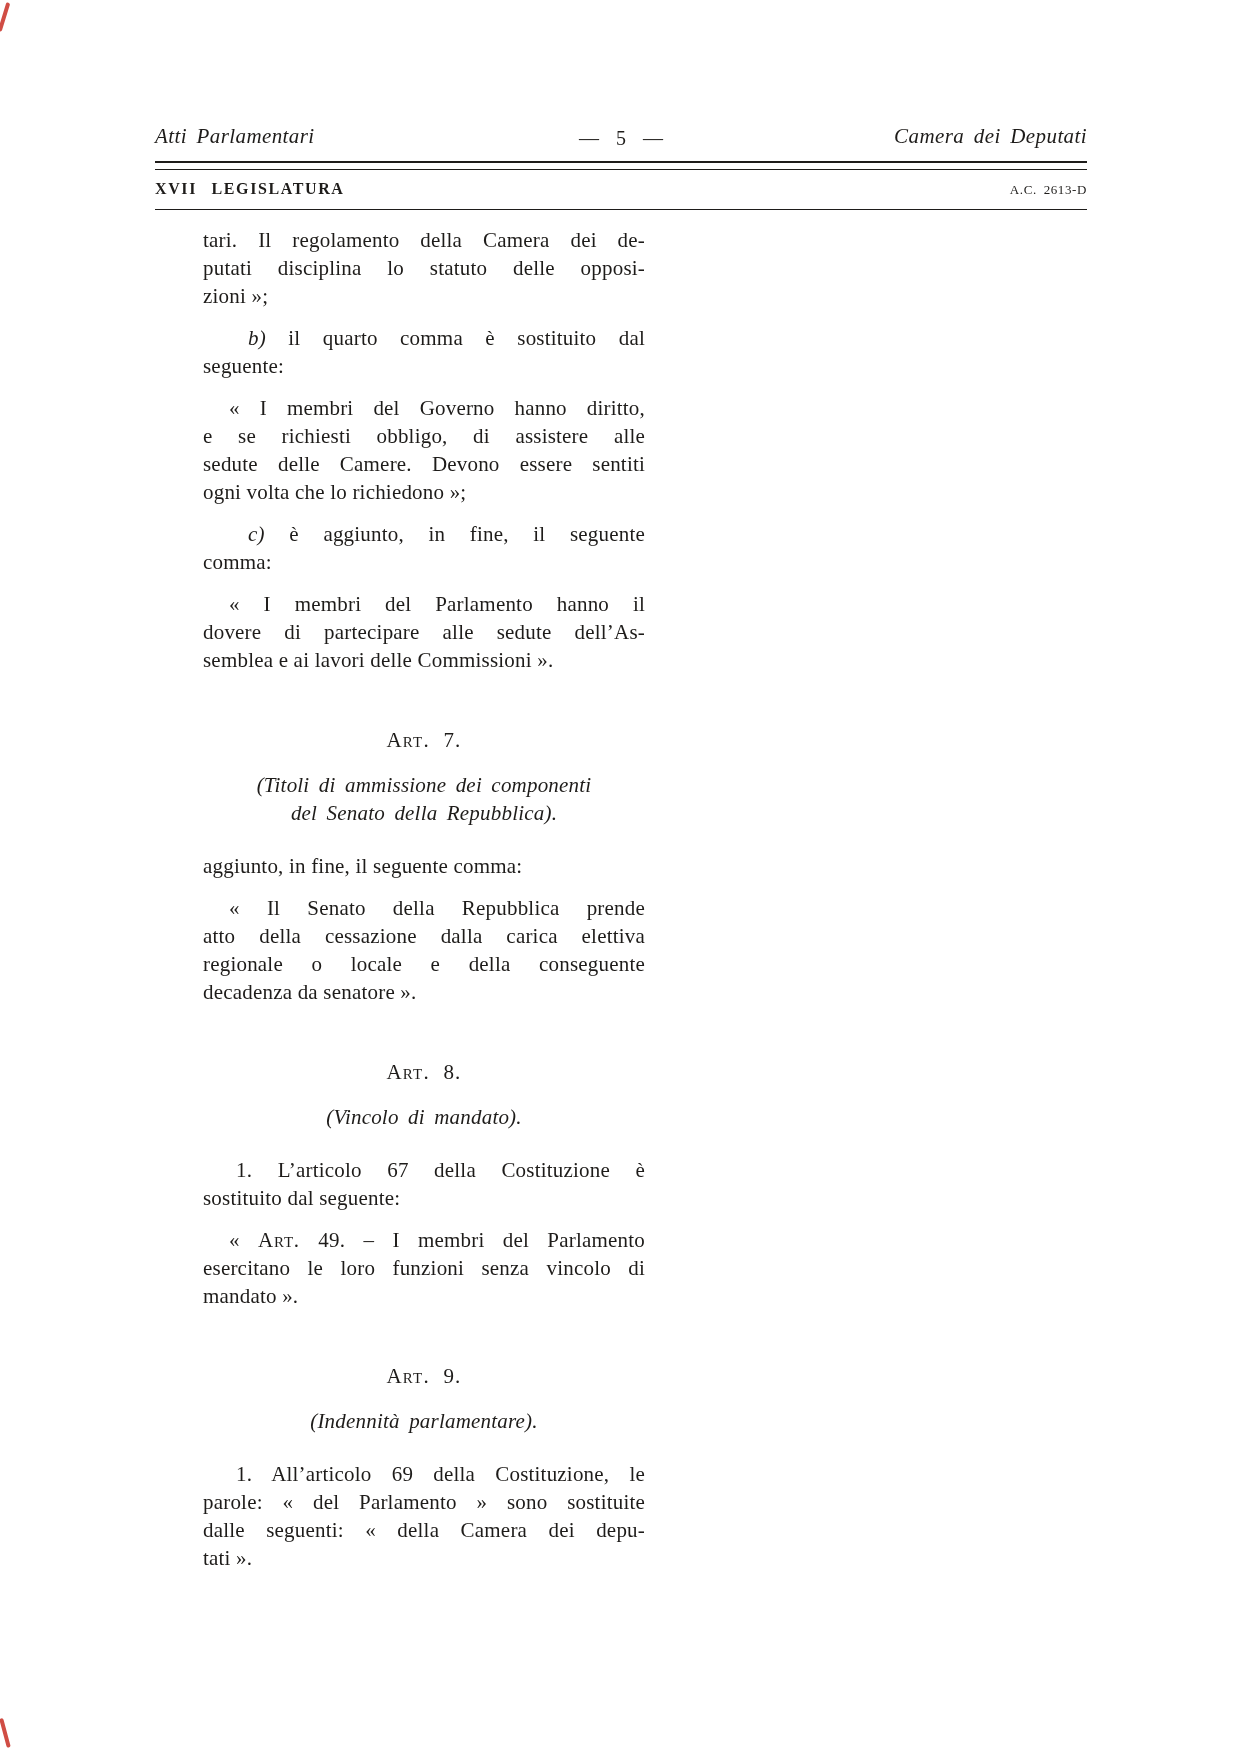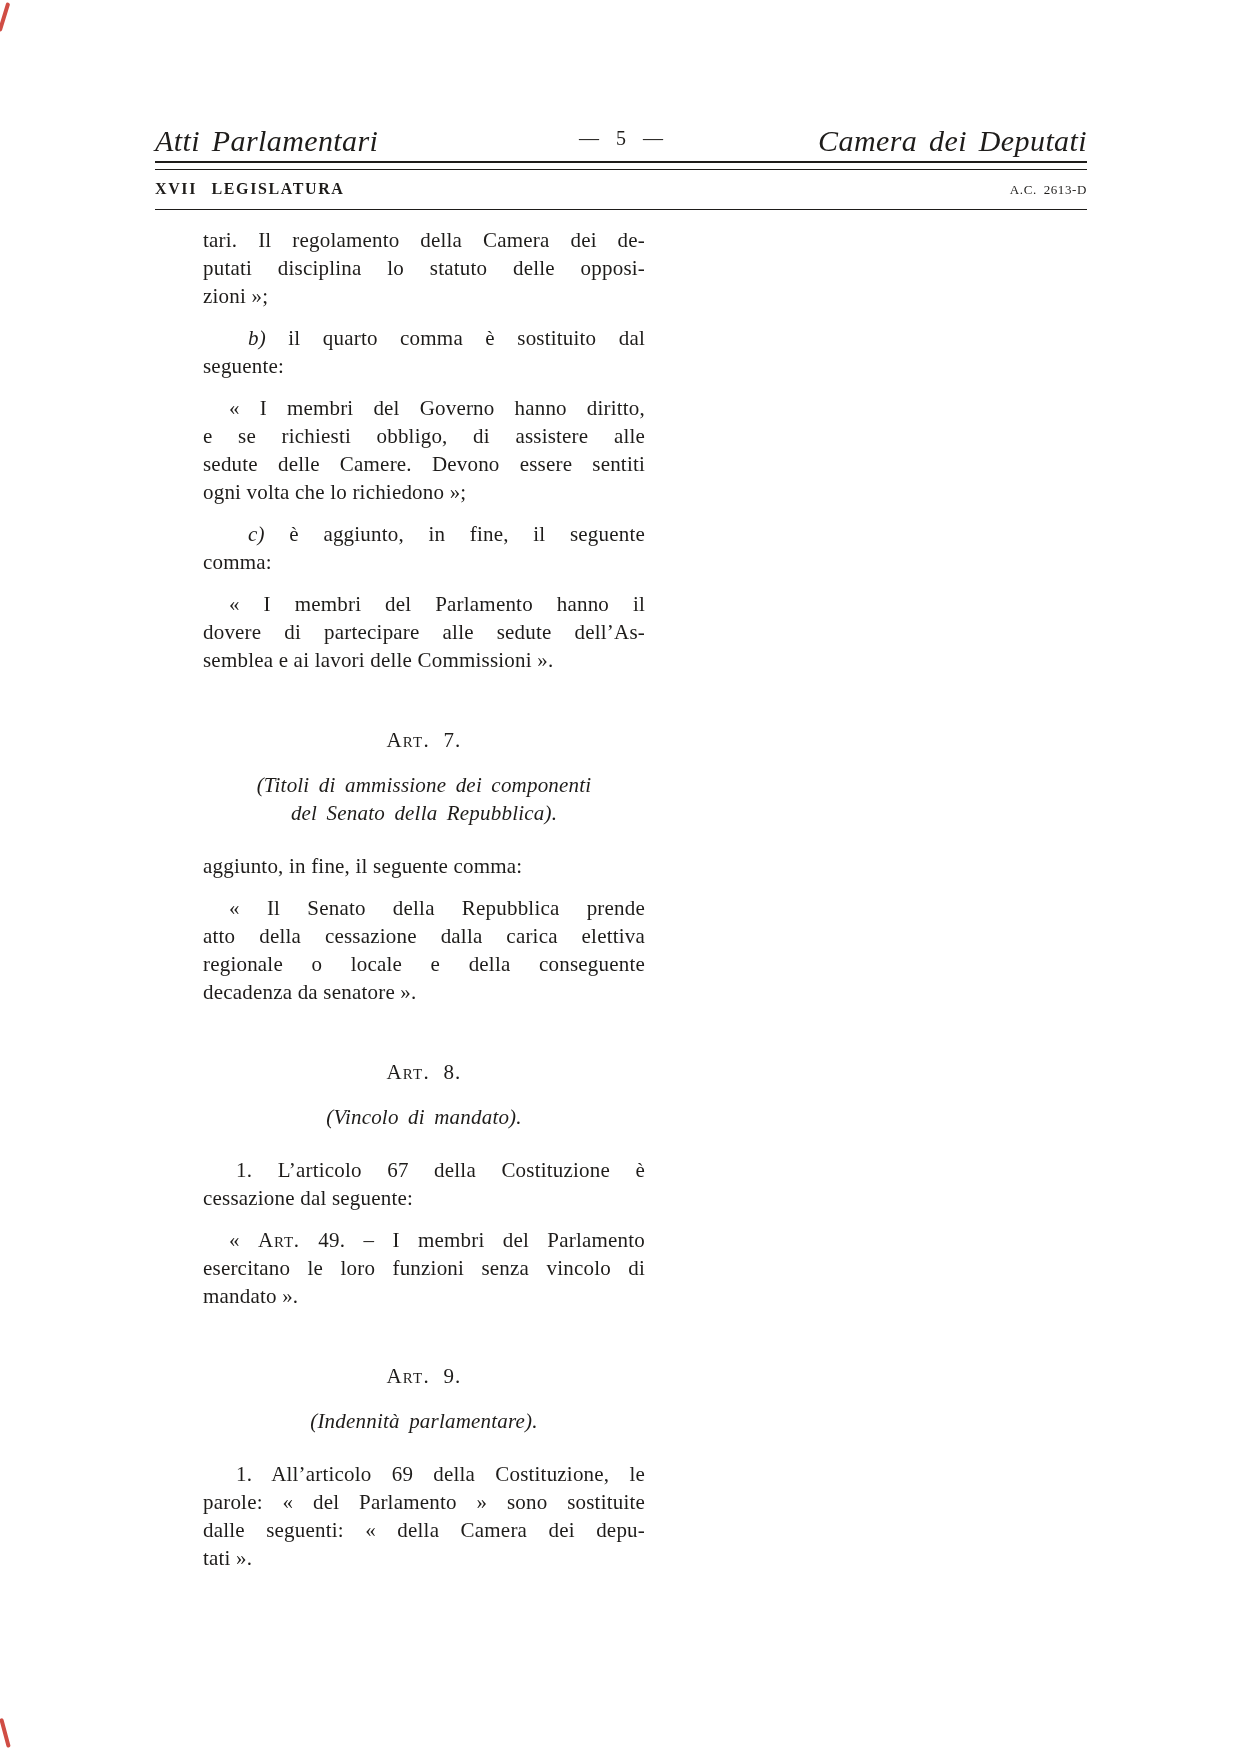--- a/index.html
+++ b/index.html
@@ -7,21 +7,21 @@
     position:relative;
     width:1239px;height:1753px;
     background:#ffffff;
     color:#1e1c1a;
     font-family:"Liberation Serif", serif;
     overflow:hidden;
   }
   .inner{position:absolute;left:155px;top:0;width:932px;}
   
   .hrow{position:relative;display:flex;justify-content:space-between;align-items:baseline;margin-top:124px;height:28px;}
-  .journal,.chamber{font-style:italic;font-size:30px;letter-spacing:.4px;word-spacing:4px;white-space:nowrap;}
+  .journal,.chamber{font-style:italic;font-size:21px;letter-spacing:.4px;word-spacing:4px;white-space:nowrap;}
   .pagenum{position:absolute;left:50%;top:3px;transform:translateX(-50%);display:flex;gap:17px;align-items:baseline;font-size:20px;}
   .rule-double{margin-top:9px;height:5.5px;border-top:2.2px solid #1e1c1a;border-bottom:1.6px solid #1e1c1a;}
   .subrow{display:flex;justify-content:space-between;align-items:baseline;margin-top:10px;height:22px;}
   .legislature{font-size:16px;letter-spacing:1.6px;word-spacing:9px;font-weight:bold;}
   .act{font-size:13px;letter-spacing:.6px;word-spacing:3px;}
   .rule-single{margin-top:7px;border-top:1.8px solid #1e1c1a;}
   
   .cols{display:flex;margin-top:16px;}
   .col-left{width:442px;margin-left:48px;}
   .col-right{flex:1;}
@@ -122,21 +122,21 @@
           <div class="ln last">decadenza da senatore ».</div>
         </div>
 
         <div class="art">Art. 8.</div>
         <div class="sub">
           <div class="subln">(Vincolo di mandato).</div>
         </div>
 
         <div class="para">
           <div class="ln j ind-n">1. L’articolo 67 della Costituzione è</div>
-          <div class="ln last">cessazione dal seguente:</div>
+          <div class="ln last">sostituito dal seguente:</div>
         </div>
 
         <div class="para">
           <div class="ln j ind-q"><span>« </span><span class="sc">Art.</span><span> 49. – I membri del Parlamento</span></div>
           <div class="ln j">esercitano le loro funzioni senza vincolo di</div>
           <div class="ln last">mandato ».</div>
         </div>
 
         <div class="art">Art. 9.</div>
         <div class="sub">

